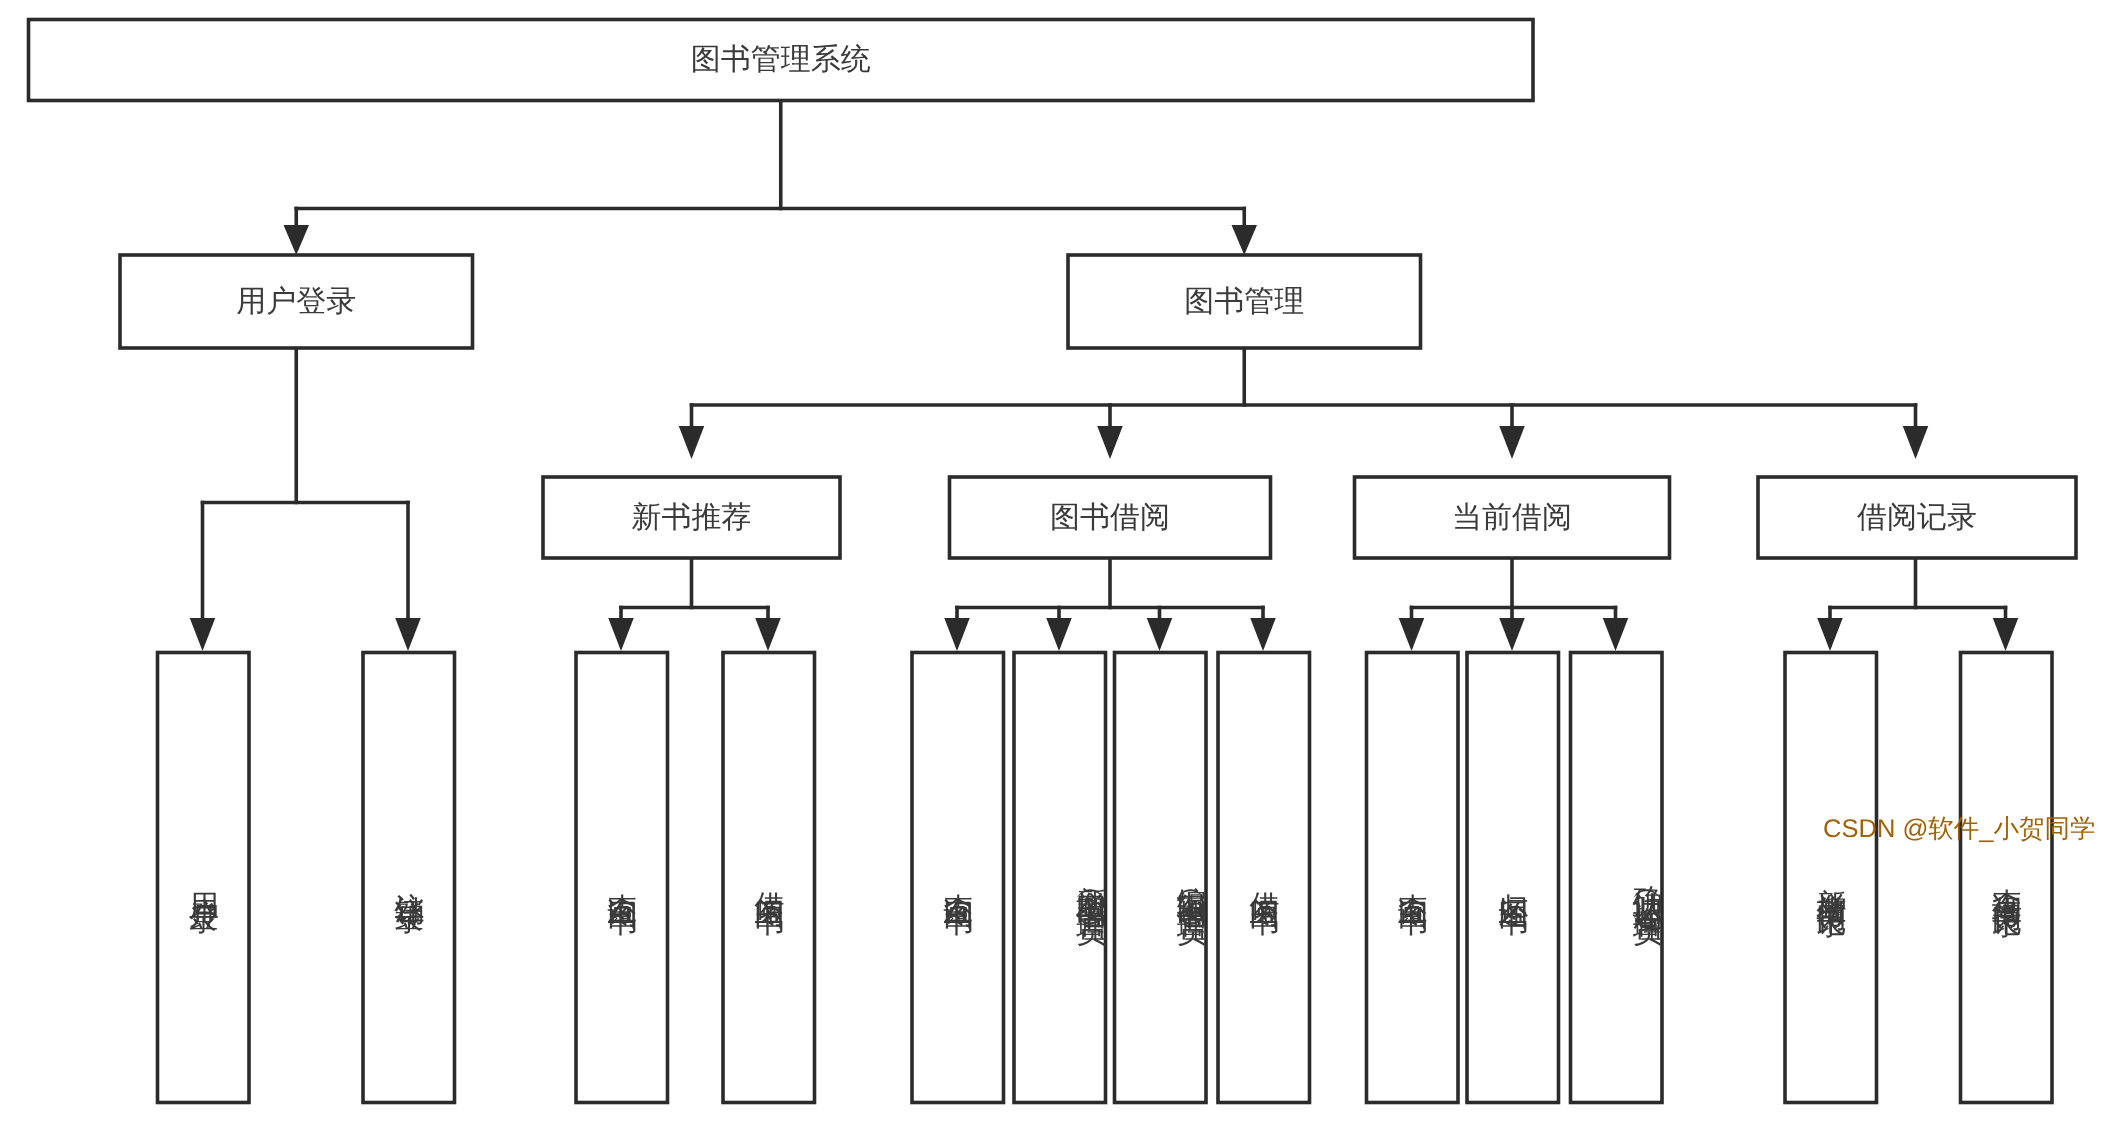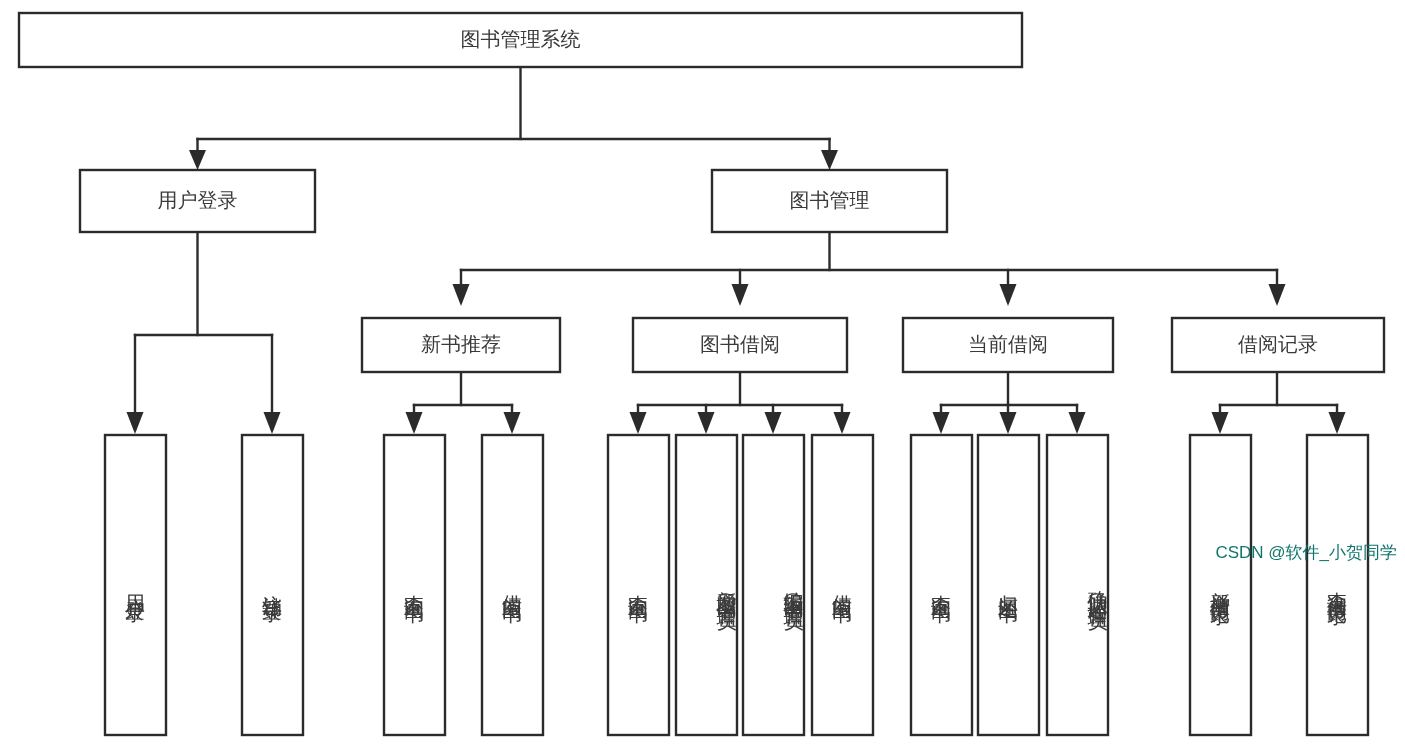--- a/index.html
+++ b/index.html
@@ -66,21 +66,21 @@
   }
   .leaf-label.centered {
     align-items: center;
   }
   .watermark {
     position: absolute;
     right: 8px;
     bottom: 4px;
     font-family: "Liberation Sans", "DejaVu Sans", sans-serif;
     font-size: 17px;
-    color: #0f766e;
+    color: #a16207;
     white-space: nowrap;
     user-select: none;
   }
 </style>
 </head>
 <body>
 
 <div id="diagram-root">
 
   <svg class="canvas" viewBox="0 0 1405 747">

